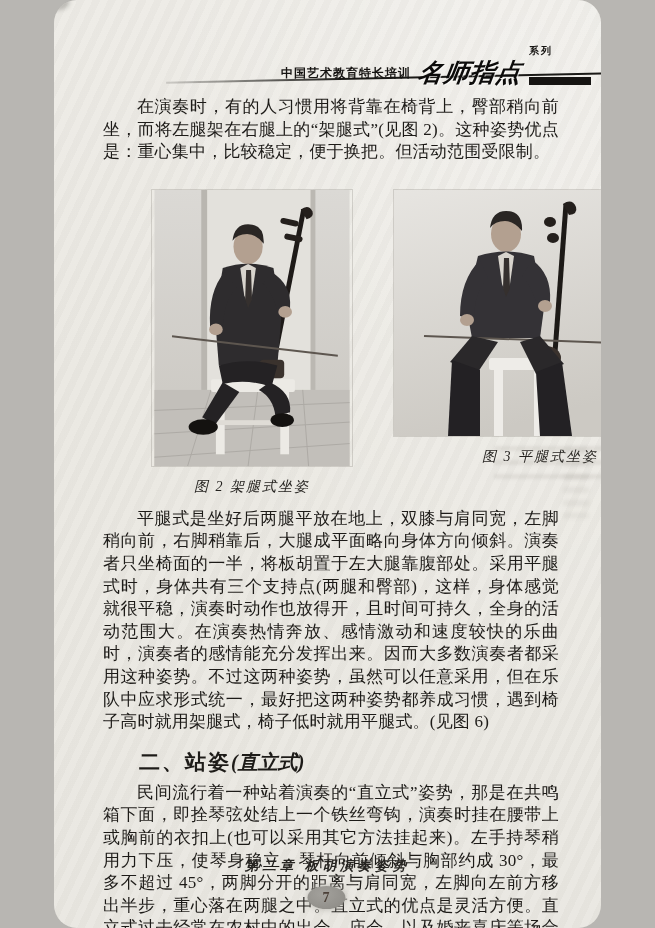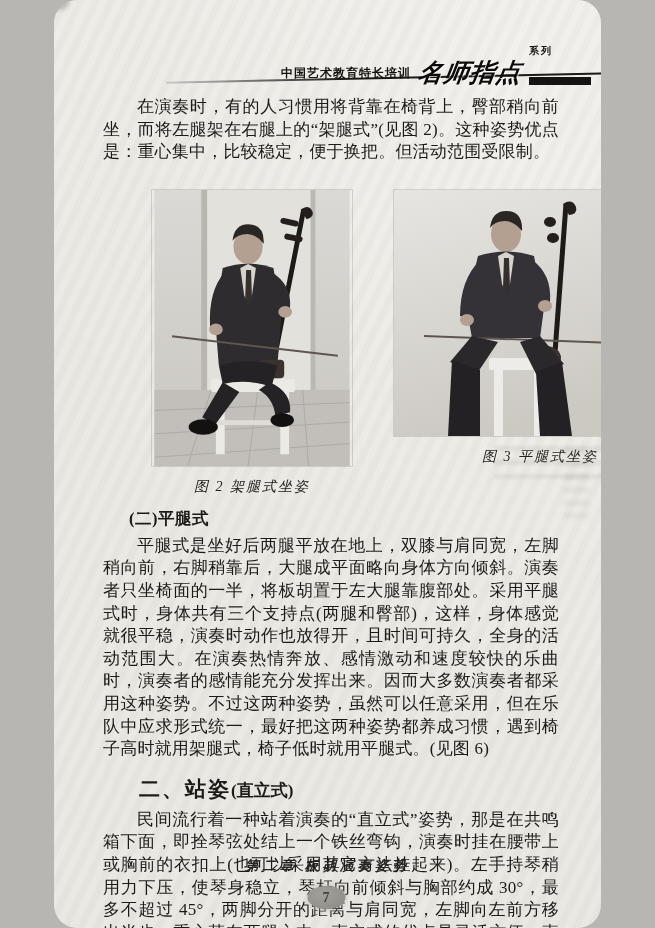--- a/index.html
+++ b/index.html
@@ -38,21 +38,21 @@
   .figure.f2{width:272px;margin-left:42px;font-family:Liberation Serif, serif;}
   .photo{display:block;box-shadow:0 0 0 1px rgba(120,116,108,.25);}
   .figcap{font-size:14px;font-style:italic;letter-spacing:2px;color:#24221f;white-space:nowrap;}
   .f2 .figcap{transform:translateX(10px);}
   .showthrough{position:absolute;left:395px;top:252px;width:230px;height:38px;opacity:.35;filter:blur(1.6px);pointer-events:none;
     background:repeating-linear-gradient(180deg,transparent 0 4px,rgba(125,120,112,.35) 4px 9px,transparent 9px 14px);}
   .margin-blob{position:absolute;right:-26px;top:258px;width:26px;height:70px;opacity:.25;filter:blur(2px);
     background:repeating-linear-gradient(180deg,rgba(125,120,112,.4) 0 6px,transparent 6px 13px);}
   .h-stand{margin:14px 0 6px 0;padding-left:40px;}
   .h-stand .big{font-size:21px;font-weight:bold;letter-spacing:2px;}
-  .h-stand .small{font-size:17px;font-weight:bold;}
+  .h-stand .small{font-size:20px;font-weight:bold;font-style:italic;}
   
   .chapter{position:absolute;left:0;right:0;top:857px;text-align:center;font-weight:bold;font-style:italic;font-size:13.5px;letter-spacing:4px;color:#272522;}
   .page-oval{position:absolute;left:50%;top:886px;transform:translateX(-54%);width:38px;height:23px;border-radius:50%;background:radial-gradient(ellipse at 40% 35%,#a3a19c,#8b8984);display:flex;align-items:center;justify-content:center;font-weight:bold;font-size:14px;color:#4c4038;box-shadow:0 0 6px rgba(180,178,172,.9);}
   .watermark{position:absolute;right:6px;top:898px;font-size:15px;letter-spacing:1px;font-family:"Liberation Sans","DejaVu Sans",sans-serif;}
   .wm-site{color:#b08a72;}
   .wm-url{color:#c87a52;}
 </style>
 </head>
 <body>
 
@@ -160,21 +160,20 @@
           <path d="M58 170 L54 246 L86 246 L86 180 Z" fill="#232124"></path>
           <path d="M168 172 L178 246 L146 246 L142 182 Z" fill="#232124"></path>
         </svg>
         <figcaption class="figcap">图 3  平腿式坐姿</figcaption>
       </figure>
 
       <div class="showthrough"></div>
       <div class="margin-blob"></div>
     </div>
 
-    <h3 class="h-sub">(二)平腿式</h3>
     <p class="para">平腿式是坐好后两腿平放在地上，双膝与肩同宽，左脚稍向前，右脚稍靠后，大腿成平面略向身体方向倾斜。演奏者只坐椅面的一半，将板胡置于左大腿靠腹部处。采用平腿式时，身体共有三个支持点(两腿和臀部)，这样，身体感觉就很平稳，演奏时动作也放得开，且时间可持久，全身的活动范围大。在演奏热情奔放、感情激动和速度较快的乐曲时，演奏者的感情能充分发挥出来。因而大多数演奏者都采用这种姿势。不过这两种姿势，虽然可以任意采用，但在乐队中应求形式统一，最好把这两种姿势都养成习惯，遇到椅子高时就用架腿式，椅子低时就用平腿式。(见图 6)</p>
 
     <h2 class="h-stand"><span class="big">二、站姿</span><span class="small">(直立式)</span></h2>
     <p class="para">民间流行着一种站着演奏的“直立式”姿势，那是在共鸣箱下面，即拴琴弦处结上一个铁丝弯钩，演奏时挂在腰带上或胸前的衣扣上(也可以采用其它方法挂起来)。左手持琴稍用力下压，使琴身稳立，琴杆向前倾斜与胸部约成 30°，最多不超过 45°，两脚分开的距离与肩同宽，左脚向左前方移出半步，重心落在两腿之中。直立式的优点是灵活方便。直立式过去经常在农村中的出会、庙会，以及婚丧喜庆等场合中出现，现在在节日游行队伍的乐队中，或在田头、街头宣传演出时多采用这种姿势。(见图 4)</p>
   </div>
 
   <div class="chapter">第二章 板胡演奏姿势</div>
   <div class="page-oval">
       <span>7</span>
     </div>

